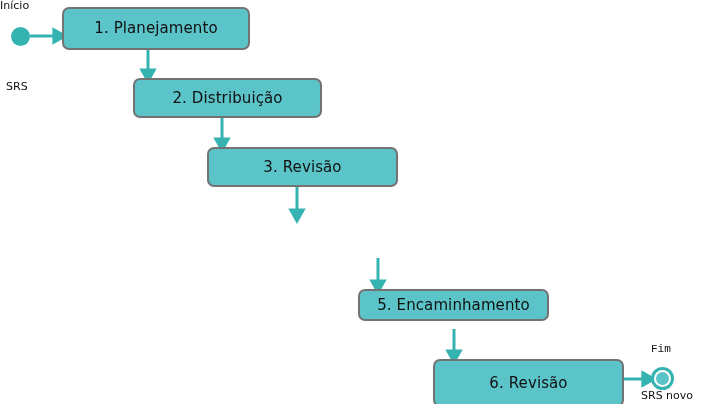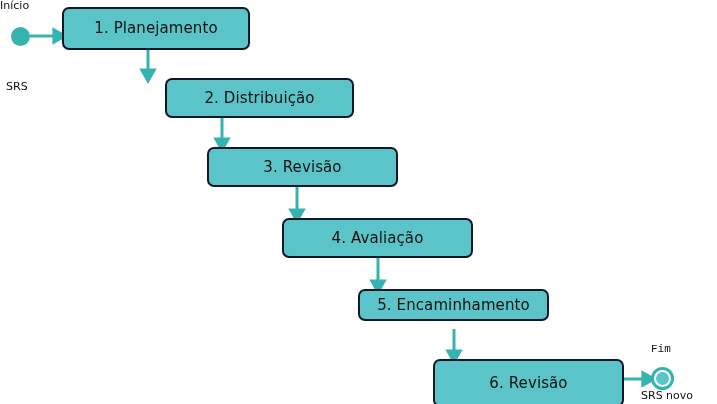--- a/index.html
+++ b/index.html
@@ -14,21 +14,21 @@
     position: relative;
     width: 717px;
     height: 404px;
     background: #ffffff;
     overflow: hidden;
   }
   .node-box {
     position: absolute;
     box-sizing: border-box;
     background: #5bc4c8;
-    border: 2px solid #0f172a;
+    border: 2px solid #737373;
     border-radius: 7px;
     display: flex;
     align-items: center;
     justify-content: center;
     color: #111111;
     font-size: 15px;
     font-family: "DejaVu Sans", "Liberation Sans", sans-serif;
     letter-spacing: 0.1px;
     line-height: 1;
   }
@@ -99,31 +99,28 @@
   <div class="terminal-label" style="left:0px; top:0px;">Início</div>
 
   <div class="start-dot" style="left:11px; top:27px; width:19px; height:19px;"></div>
 
   <div class="terminal-label" style="left:6px; top:45px;margin-top:36px;">SRS</div>
 
   <div class="node-box" style="left:62px; top:7px; width:188px; height:43px;">
     <span>1. Planejamento</span>
   </div>
 
-  <div class="node-box" style="left:133px; top:78px; width:189px; height:40px;margin-left:32px;">
+  <div class="node-box" style="left:133px; top:78px; width:189px; height:40px;">
     <span>2. Distribuição</span>
   </div>
 
   <div class="node-box" style="left:207px; top:147px; width:191px; height:40px;">
     <span>3. Revisão</span>
   </div>
 
-  <div class="node-box" style="left:282px; top:218px; width:191px; height:40px;">
-    <span>4. Avaliação</span>
-  </div>
 
   <div class="node-box" style="left:358px; top:289px; width:191px; height:32px;">
     <span>5. Encaminhamento</span>
   </div>
 
   <div class="node-box" style="left:433px; top:359px; width:191px; height:48px;">
     <span>6. Revisão</span>
   </div>
 
   <div class="terminal-label" style="left:651px; top:344px;font-family:Liberation Mono, monospace;">Fim</div>

